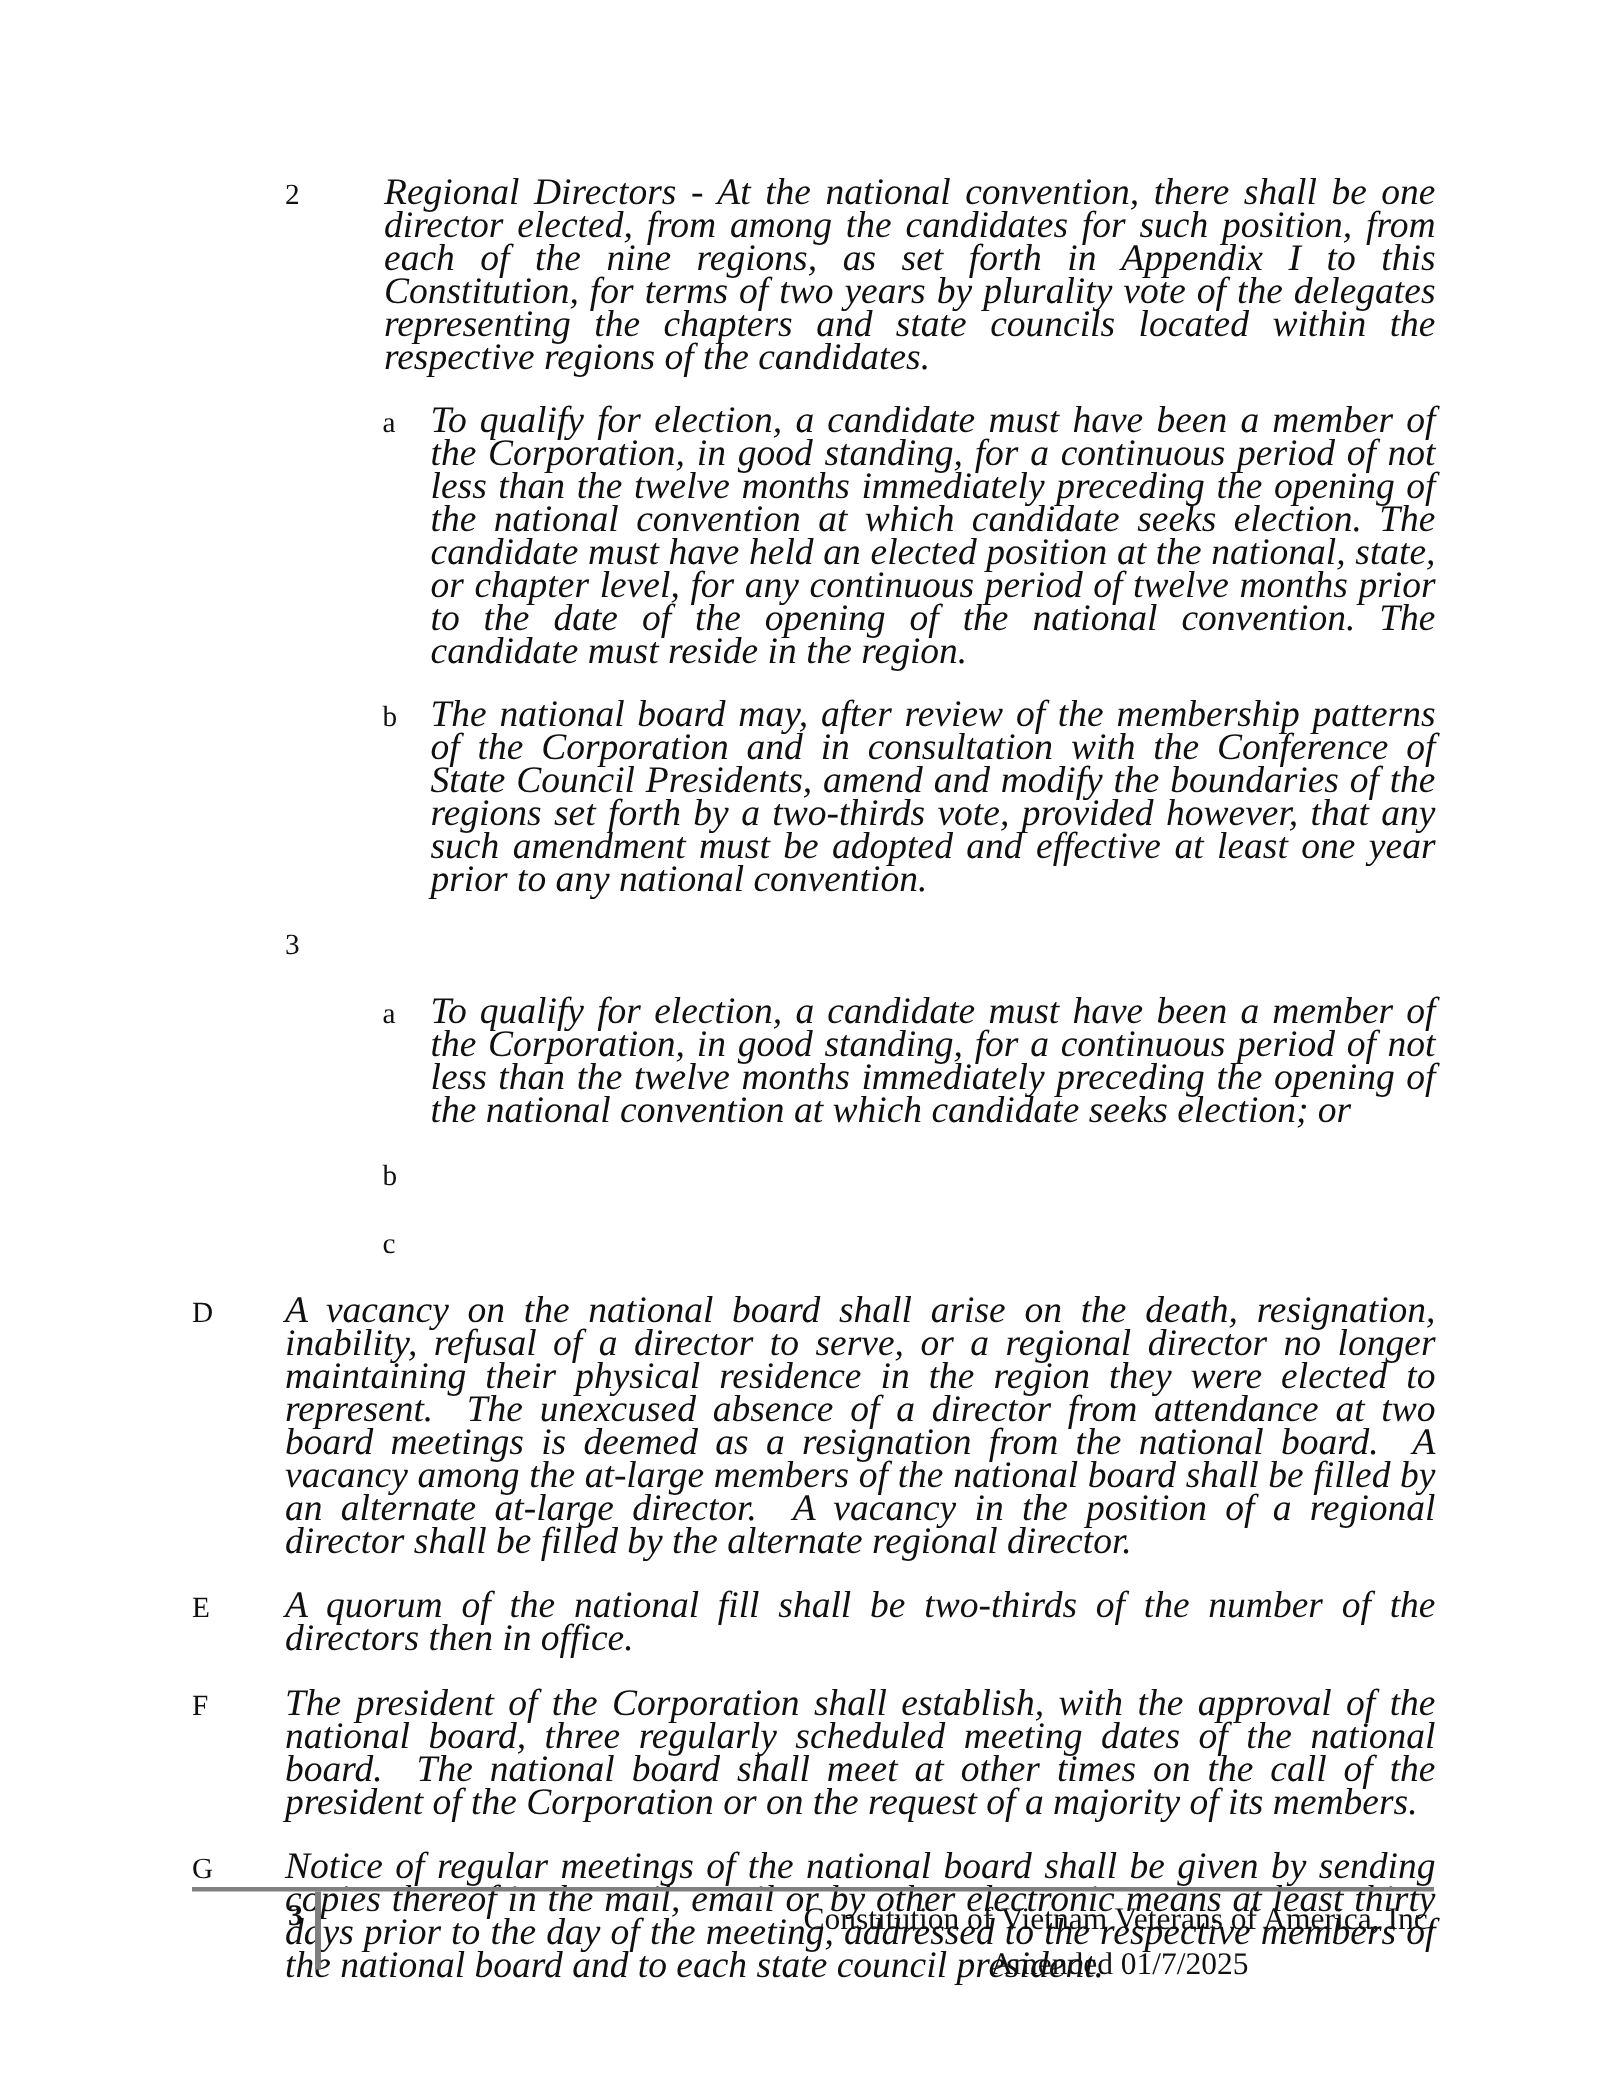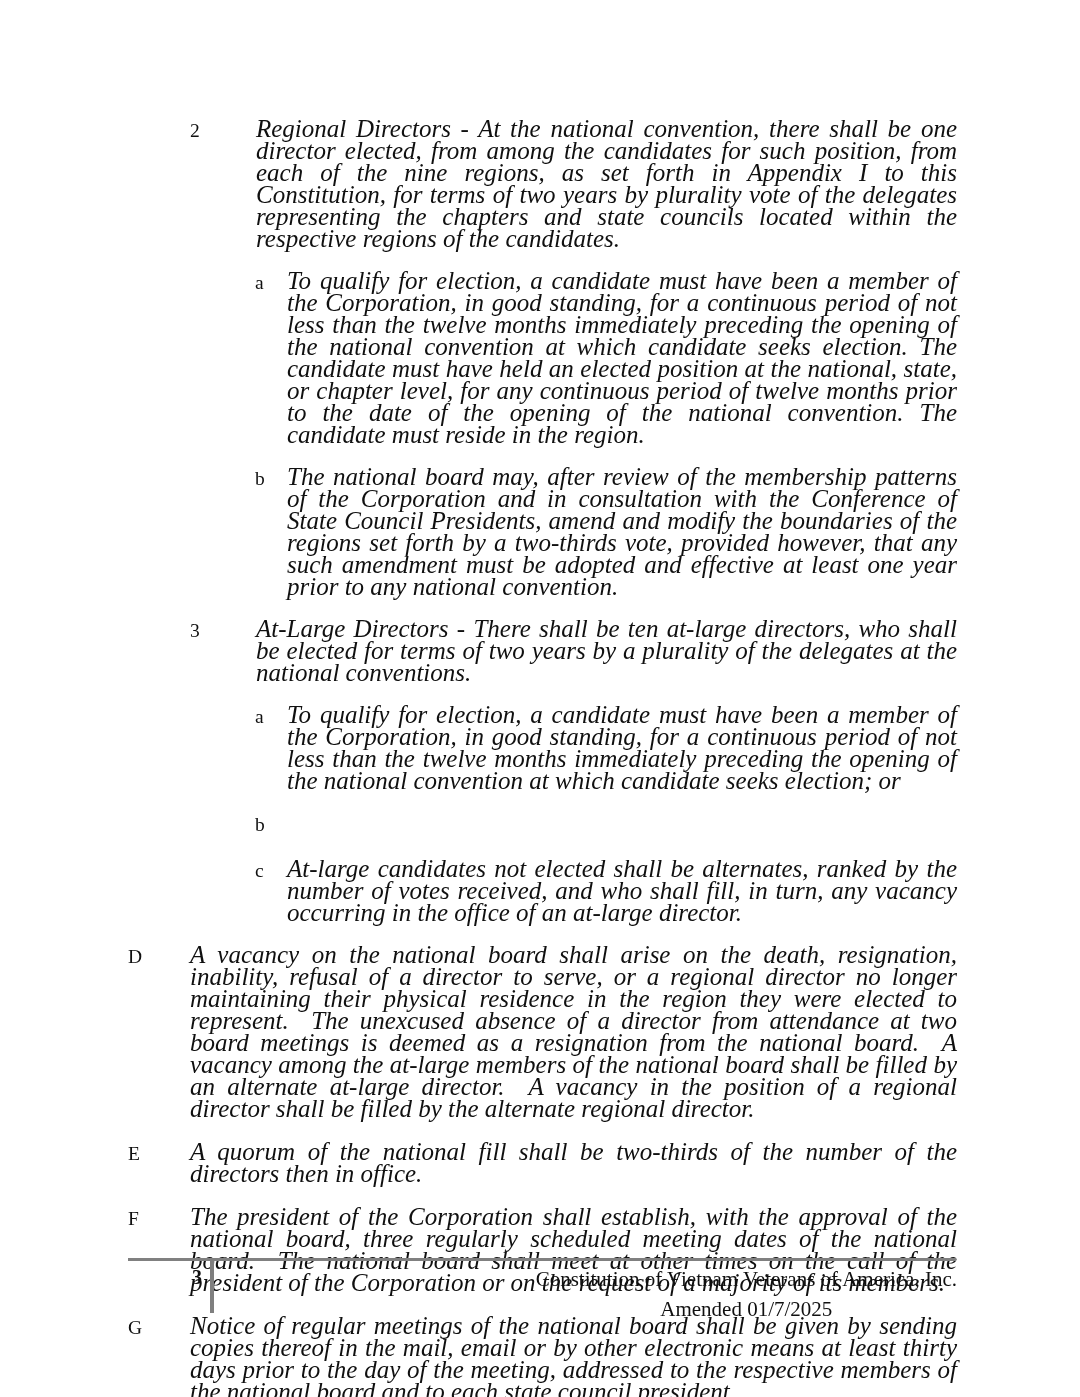--- a/index.html
+++ b/index.html
@@ -137,35 +137,33 @@
       <span class="ptext">To qualify for election, a candidate must have been a member of the Corporation, in good standing, for a continuous period of not less than the twelve months immediately preceding the opening of the national convention at which candidate seeks election. The candidate must have held an elected position at the national, state, or chapter level, for any continuous period of twelve months prior to the date of the opening of the national convention. The candidate must reside in the region.</span>
     </div>
 
     <div class="para lvl-alpha gap-before">
       <span class="marker">b</span>
       <span class="ptext">The national board may, after review of the membership patterns of the Corporation and in consultation with the Conference of State Council Presidents, amend and modify the boundaries of the regions set forth by a two-thirds vote, provided however, that any such amendment must be adopted and effective at least one year prior to any national convention.</span>
     </div>
 
     <div class="para lvl-num gap-before">
       <span class="marker">3</span>
-      <span class="ptext">At-Large Directors - There shall be ten at-large directors, who shall be elected for terms of two years by a plurality of the delegates at the national conventions.</span>
     </div>
 
     <div class="para lvl-alpha gap-before">
       <span class="marker">a</span>
       <span class="ptext">To qualify for election, a candidate must have been a member of the Corporation, in good standing, for a continuous period of not less than the twelve months immediately preceding the opening of the national convention at which candidate seeks election; or</span>
     </div>
 
     <div class="para lvl-alpha gap-before">
       <span class="marker">b</span>
     </div>
 
     <div class="para lvl-alpha gap-before">
       <span class="marker">c</span>
-      <span class="ptext">At-large candidates not elected shall be alternates, ranked by the number of votes received, and who shall fill, in turn, any vacancy occurring in the office of an at-large director.</span>
     </div>
 
     <div class="para lvl-cap gap-before">
       <span class="marker">D</span>
       <span class="ptext">A vacancy on the national board shall arise on the death, resignation, inability, refusal of a director to serve, or a regional director no longer maintaining their physical residence in the region they were elected to represent.  The unexcused absence of a director from attendance at two board meetings is deemed as a resignation from the national board.  A vacancy among the at-large members of the national board shall be filled by an alternate at-large director.  A vacancy in the position of a regional director shall be filled by the alternate regional director.</span>
     </div>
 
     <div class="para lvl-cap gap-before">
       <span class="marker">E</span>
       <span class="ptext">A quorum of the national fill shall be two-thirds of the number of the directors then in office.</span>

